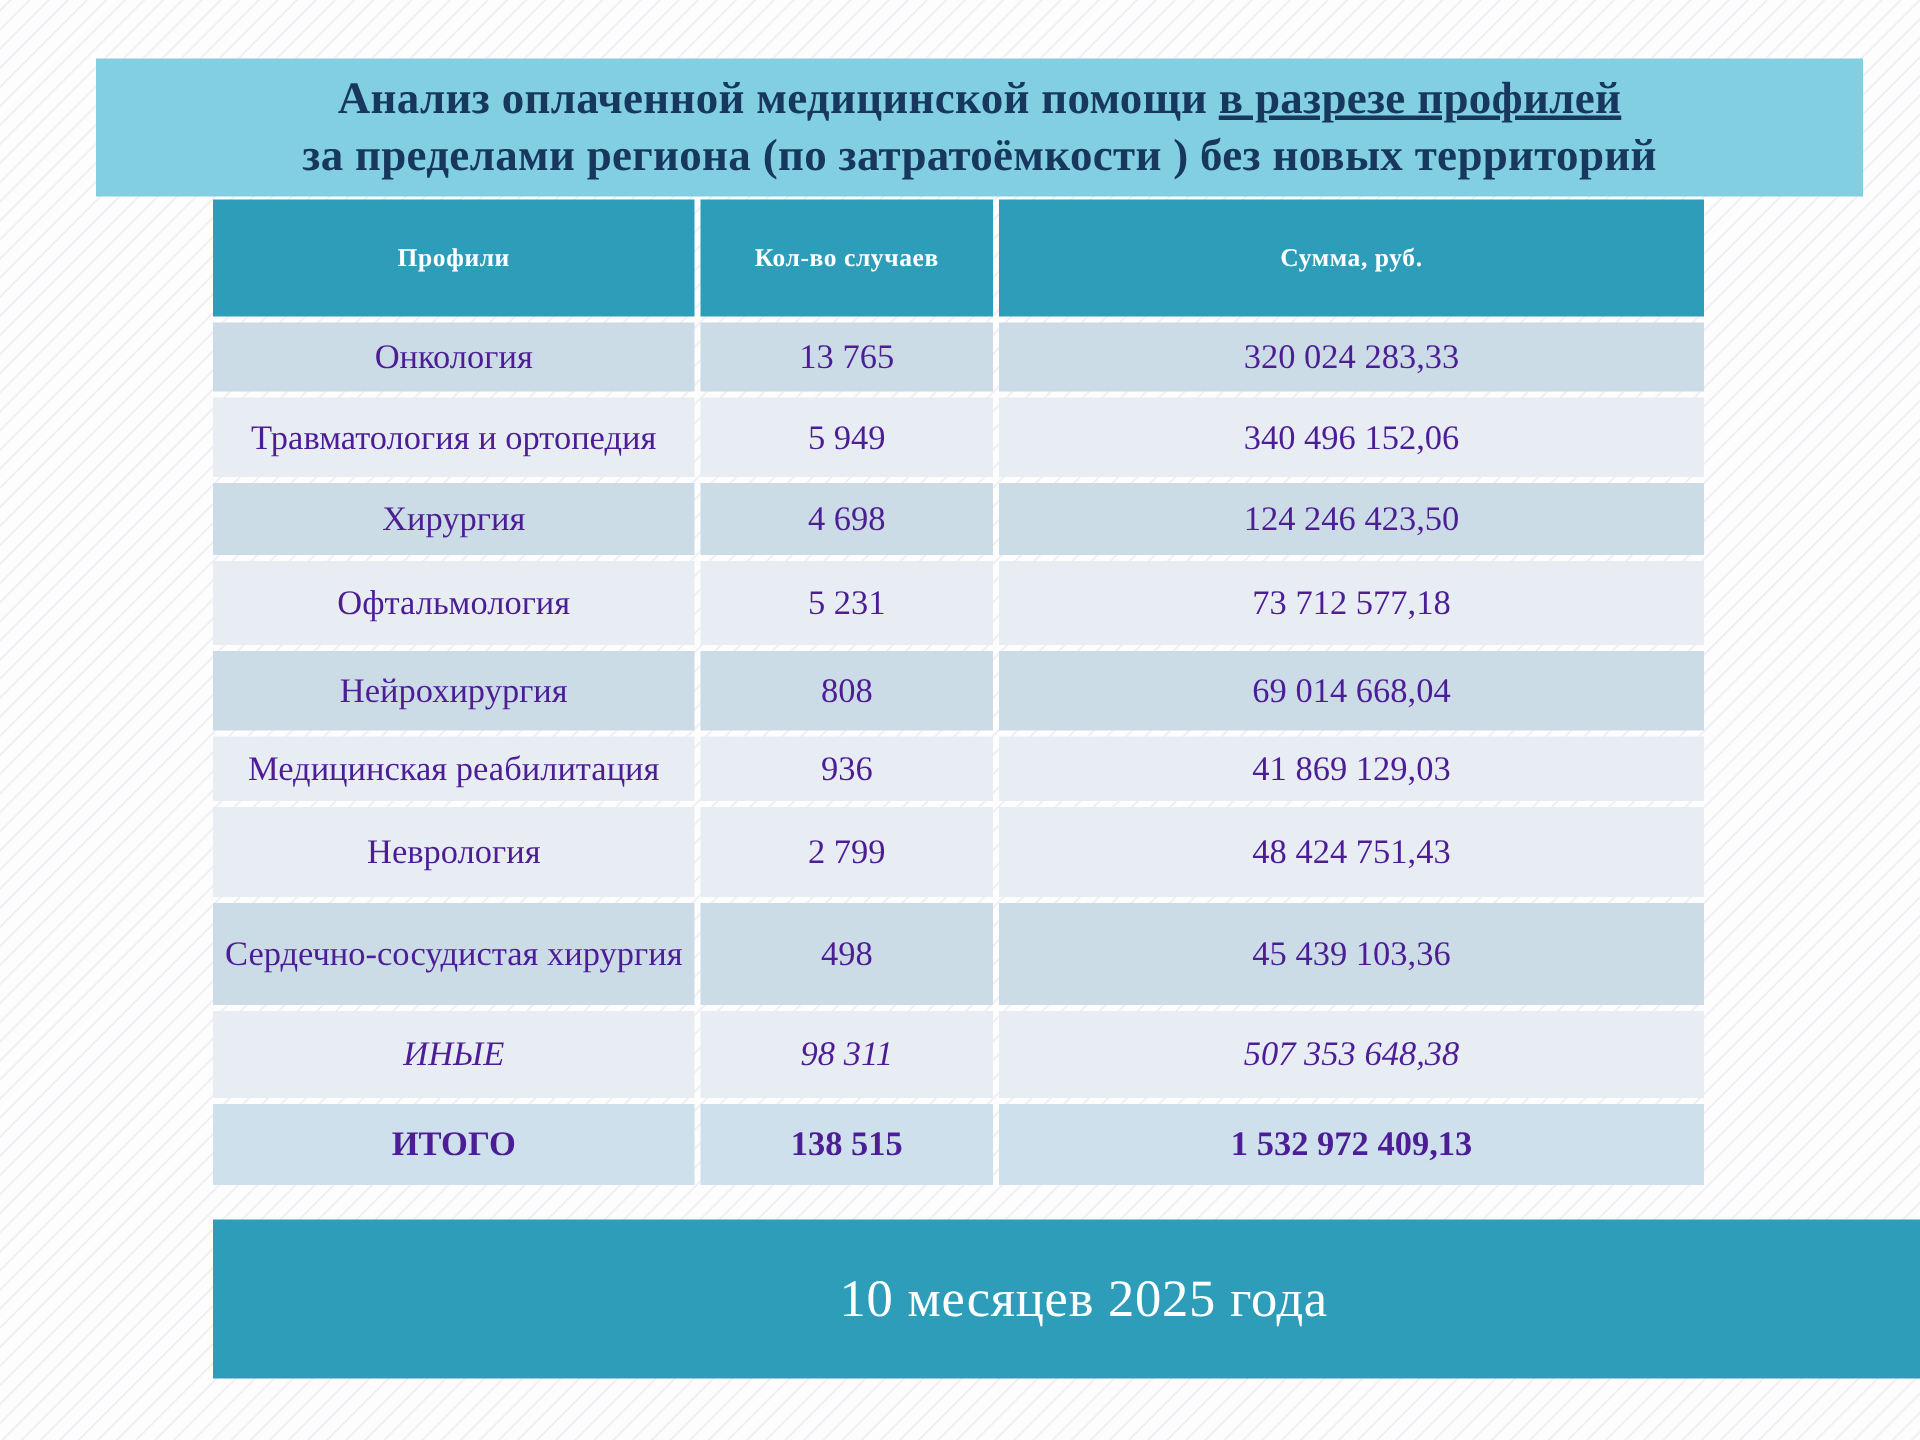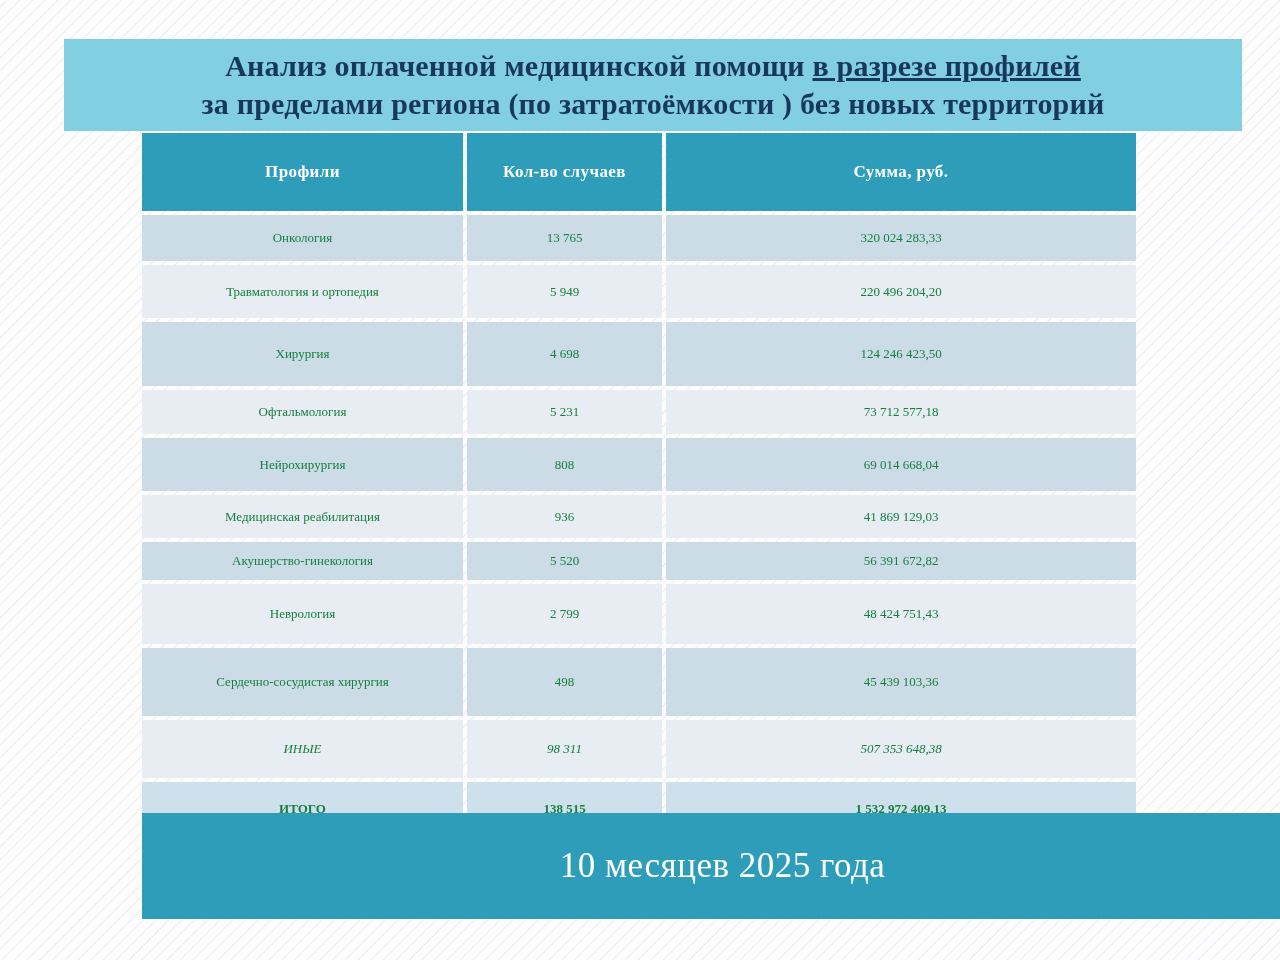--- a/index.html
+++ b/index.html
@@ -29,21 +29,21 @@
     table-layout:fixed;
   }
   table.data-table th, table.data-table td{
     text-align:center;vertical-align:middle;padding:0 4px;
   }
   tr.head-row th{
     height:78px;background:#2e9db9;color:#ffffff;
     font-size:17px;font-weight:bold;letter-spacing:0.4px;
   }
   td{
-    color:#15803d;font-size:13px;
+    color:#4c1d95;font-size:23px;
   }
   tr.row-dark td{background:#ccdce7;}
   tr.row-light td{background:#e8edf4;}
   tr.row-other td{background:#e8edf4;font-style:italic;}
   tr.row-total td{background:#cfe0ed;font-weight:bold;}
   .footer-band{
     position:absolute;left:142px;top:813px;width:1161px;height:106px;
     background:#2e9db9;
     display:flex;justify-content:center;align-items:center;
   }
@@ -76,46 +76,41 @@
     </thead>
     <tbody>
       <tr class="row-dark" style="height:46px">
         <td>Онкология</td>
         <td>13 765</td>
         <td>320 024 283,33</td>
       </tr>
       <tr class="row-light" style="height:53px">
         <td>Травматология и ортопедия</td>
         <td>5 949</td>
-        <td>220 496 204,20</td>
+        <td>340 496 152,06</td>
       </tr>
-      <tr class="row-dark" style="height:64px">
+      <tr class="row-dark" style="height:48px">
         <td>Хирургия</td>
         <td>4 698</td>
         <td>124 246 423,50</td>
       </tr>
-      <tr class="row-light" style="height:44px">
+      <tr class="row-light" style="height:56px">
         <td>Офтальмология</td>
         <td>5 231</td>
         <td>73 712 577,18</td>
       </tr>
       <tr class="row-dark" style="height:53px">
         <td>Нейрохирургия</td>
         <td>808</td>
         <td>69 014 668,04</td>
       </tr>
       <tr class="row-light" style="height:43px">
         <td>Медицинская реабилитация</td>
         <td>936</td>
         <td>41 869 129,03</td>
-      </tr>
-      <tr class="row-dark" style="height:38px">
-        <td>Акушерство-гинекология</td>
-        <td>5 520</td>
-        <td>56 391 672,82</td>
       </tr>
       <tr class="row-light" style="height:60px">
         <td>Неврология</td>
         <td>2 799</td>
         <td>48 424 751,43</td>
       </tr>
       <tr class="row-dark" style="height:68px">
         <td>Сердечно-сосудистая хирургия</td>
         <td>498</td>
         <td>45 439 103,36</td>

